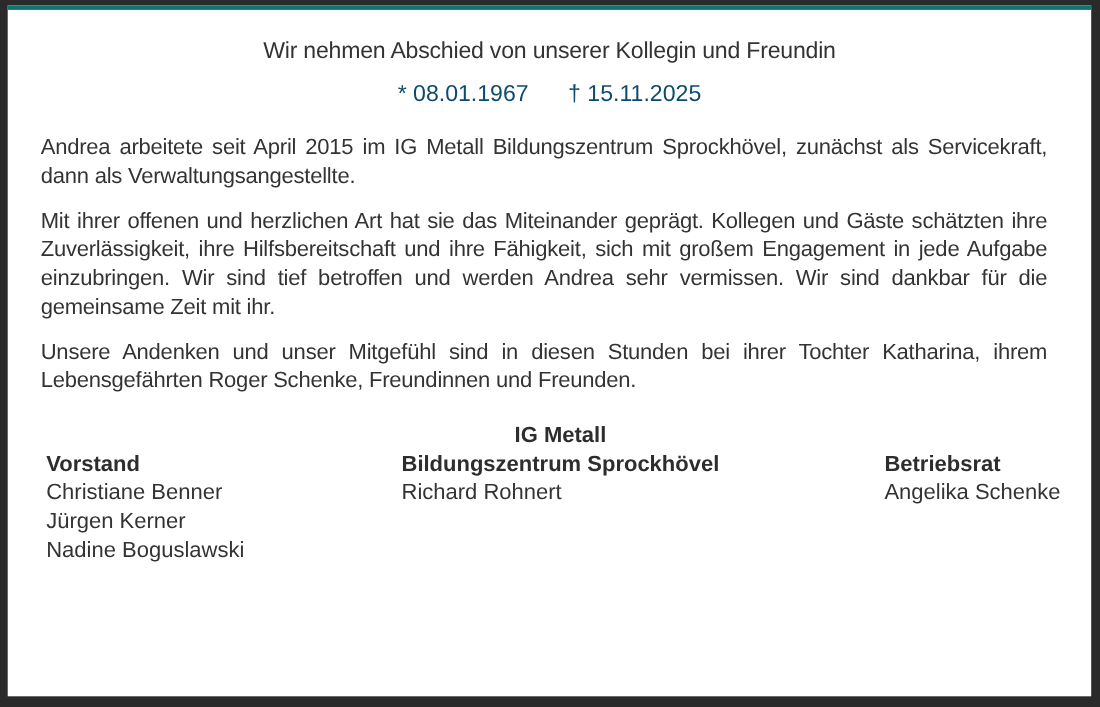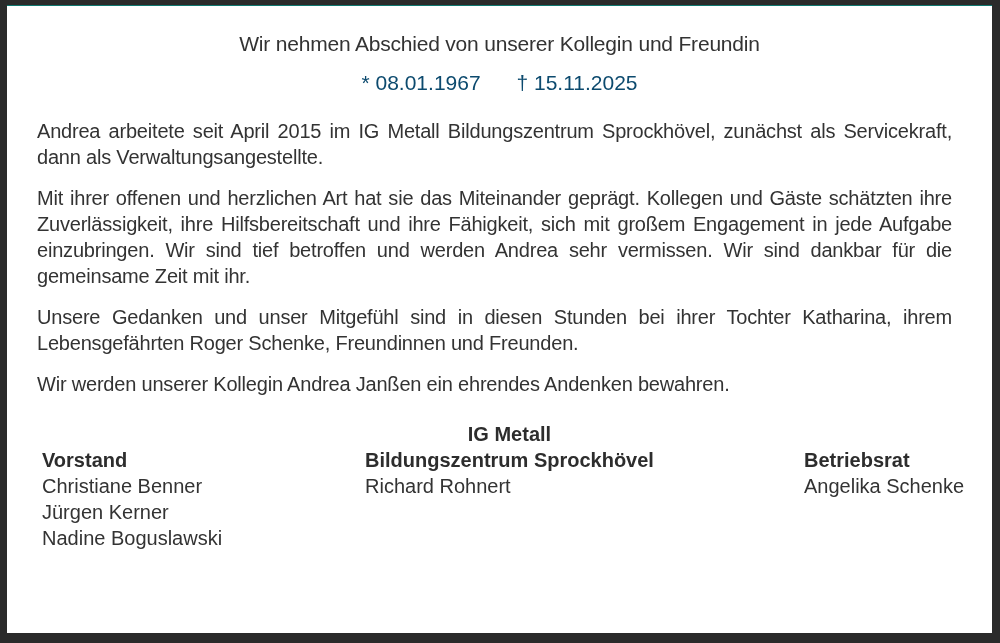--- a/index.html
+++ b/index.html
@@ -13,21 +13,21 @@
     width: 1000px;
     height: 643px;
     background: #2a2a2a;
     padding: 5px 8px 10px 7px;
   }
   .page {
     box-sizing: border-box;
     width: 100%;
     height: 100%;
     background: #ffffff;
-    border-top: 1px solid #0f766e;
+    border-top: 4px solid #0f766e;
     color: #333333;
     overflow: hidden;
   }
   .intro {
     margin-top: 26px;
     text-align: center;
     font-size: 21px;
     letter-spacing: -0.2px;
     color: #333333;
   }
@@ -95,22 +95,21 @@
 
 
     <div class="dates">
       <span class="birth">* 08.01.1967</span>
       <span class="death">† 15.11.2025</span>
     </div>
 
     <div class="body-text">
       <p class="para">Andrea arbeitete seit April 2015 im IG Metall Bildungszentrum Sprockhövel, zunächst als Servicekraft, dann als Verwaltungsangestellte.</p>
       <p class="para">Mit ihrer offenen und herzlichen Art hat sie das Miteinander geprägt. Kollegen und Gäste schätzten ihre Zuverlässigkeit, ihre Hilfsbereitschaft und ihre Fähigkeit, sich mit großem Engagement in jede Aufgabe einzubringen. Wir sind tief betroffen und werden Andrea sehr vermissen. Wir sind dankbar für die gemeinsame Zeit mit ihr.</p>
-      <p class="para">Unsere Gedanken und unser Mitgefühl sind in diesen Stunden bei ihrer Tochter Katharina, ihrem Lebensgefährten Roger Schenke, Freundinnen und Freunden.</p>
-      <p class="para">Wir werden unserer Kollegin Andrea Janßen ein ehrendes Andenken bewahren.</p>
+      <p class="para">Unsere Andenken und unser Mitgefühl sind in diesen Stunden bei ihrer Tochter Katharina, ihrem Lebensgefährten Roger Schenke, Freundinnen und Freunden.</p>
     </div>
 
     <div class="footer">
 
       <div class="sig-col col-mid">
         <div class="org-line">IG Metall</div>
         <div class="col-title">Bildungszentrum Sprockhövel</div>
         <div>Richard Rohnert</div>
       </div>
 

